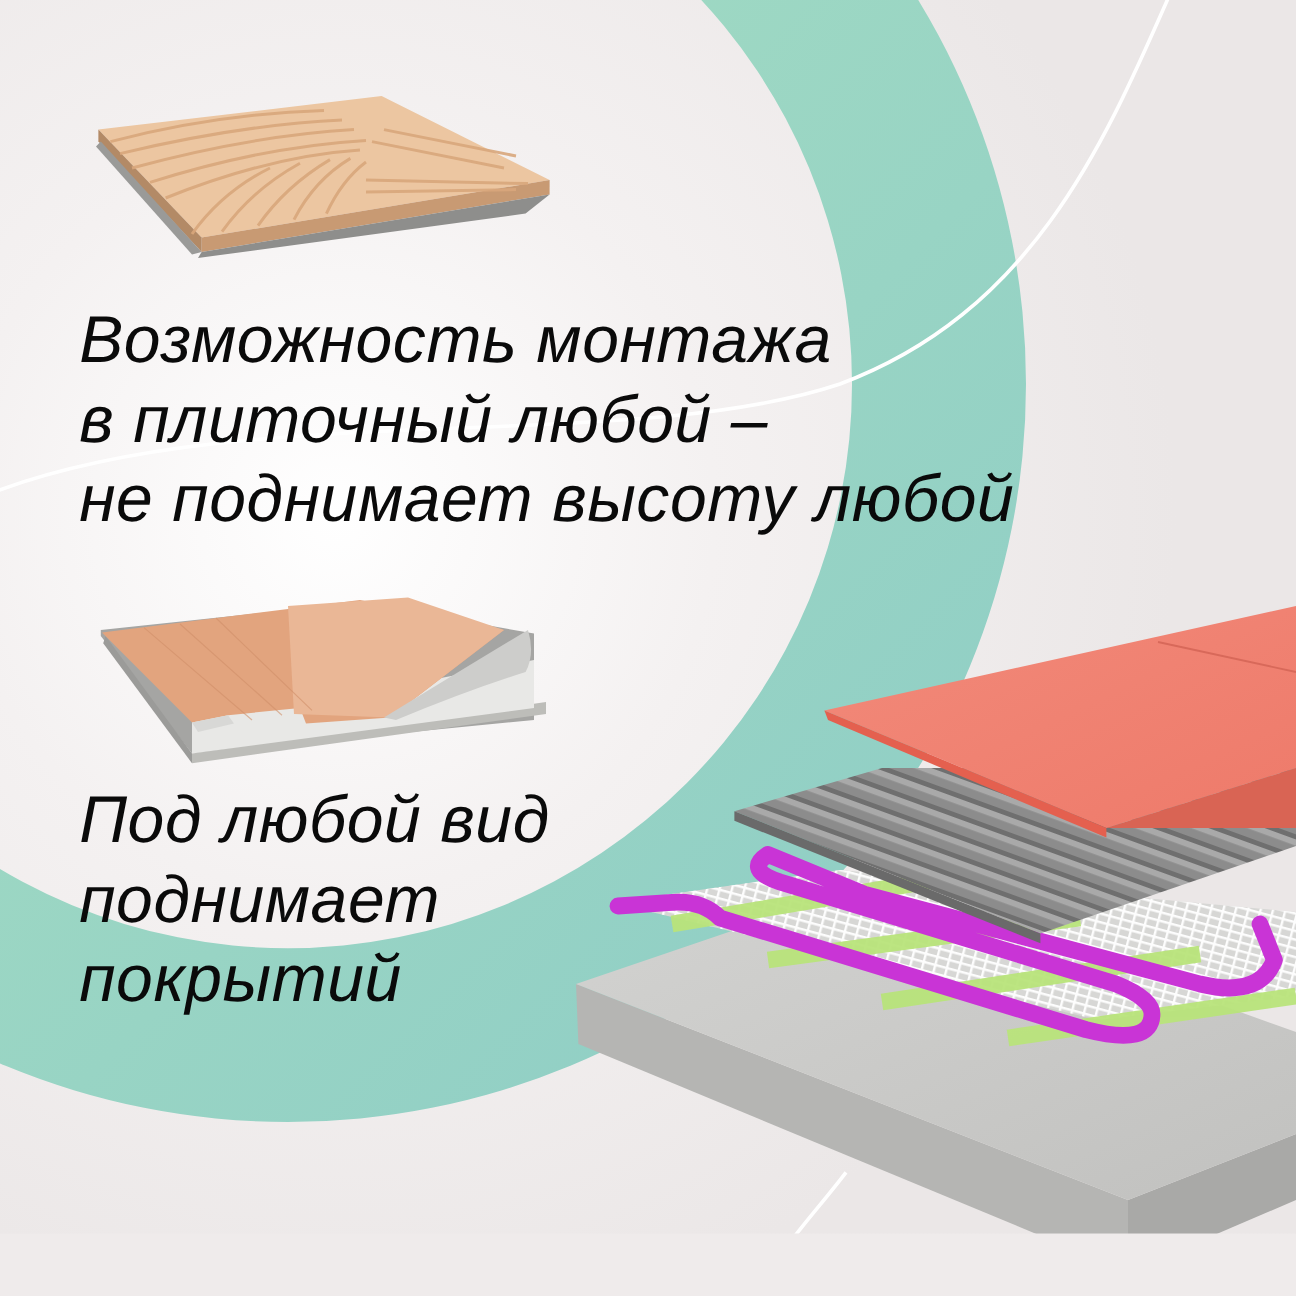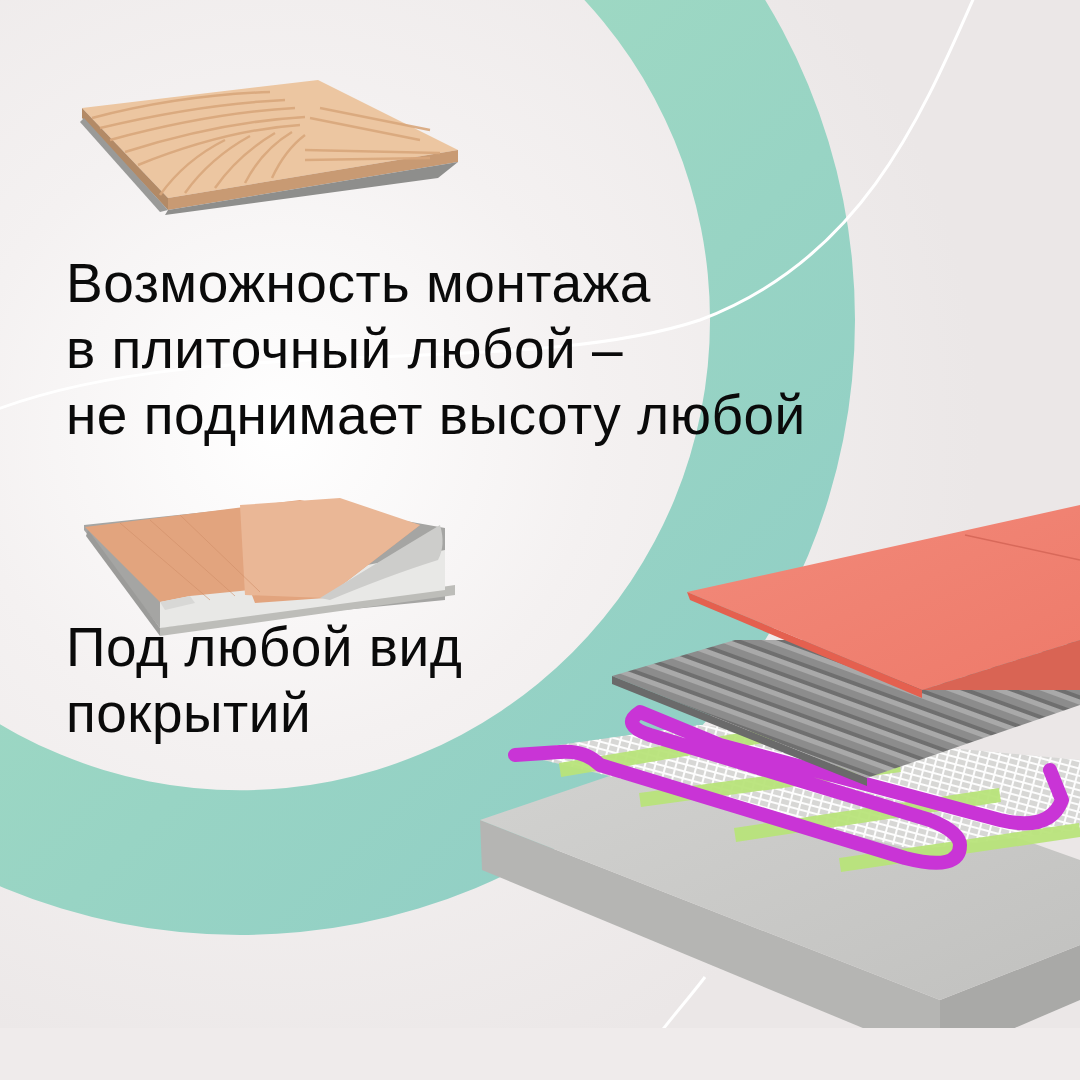--- a/index.html
+++ b/index.html
@@ -1,30 +1,31 @@
 <!DOCTYPE html>
 <html><head>
 <meta charset="utf-8">
 <style>
   html, body { margin: 0; padding: 0; }
   body { width: 1080px; height: 1080px; overflow: hidden; background: #efebeb; }
   .canvas {
     position: relative; width: 1080px; height: 1028px; overflow: hidden;
     background: radial-gradient(ellipse 700px 700px at 280px 430px, #ffffff 0%, #f4f1f1 45%, #ebe7e7 100%);
+    font-style: italic;
   }
   svg.bg { position: absolute; left: 0; top: 0; }
   .headline {
     position: absolute; left: 66px; margin: 0;
     font-family: "Liberation Sans", "DejaVu Sans", sans-serif;
     font-weight: 400; color: #0a0a0a;
     font-size: 55px; line-height: 66px; letter-spacing: 0.5px;
   }
   .headline span { display: block; white-space: nowrap; }
   #feature1 { top: 250px; }
-  #feature2 { top: 614px; }
+  #feature2 { top: 650px; }
 </style>
 </head>
 <body>
 
 <div class="canvas">
 
   <svg class="bg" width="1080" height="1080" viewBox="0 0 1080 1080">
     <defs>
       <linearGradient id="ringGrad" x1="0" y1="0" x2="1" y2="1">
         <stop offset="0" stop-color="#aee4c0"></stop>
@@ -126,15 +127,16 @@
   </svg>
 
   <h2 id="feature1" class="headline">
     <span>Возможность монтажа</span>
     <span>в плиточный любой –</span>
     <span>не поднимает высоту любой</span>
   </h2>
 
   <h2 id="feature2" class="headline">
     <span>Под любой вид</span>
+    <span>поднимает</span>
     <span>покрытий</span>
   </h2>
 </div>
 
 </body></html>

